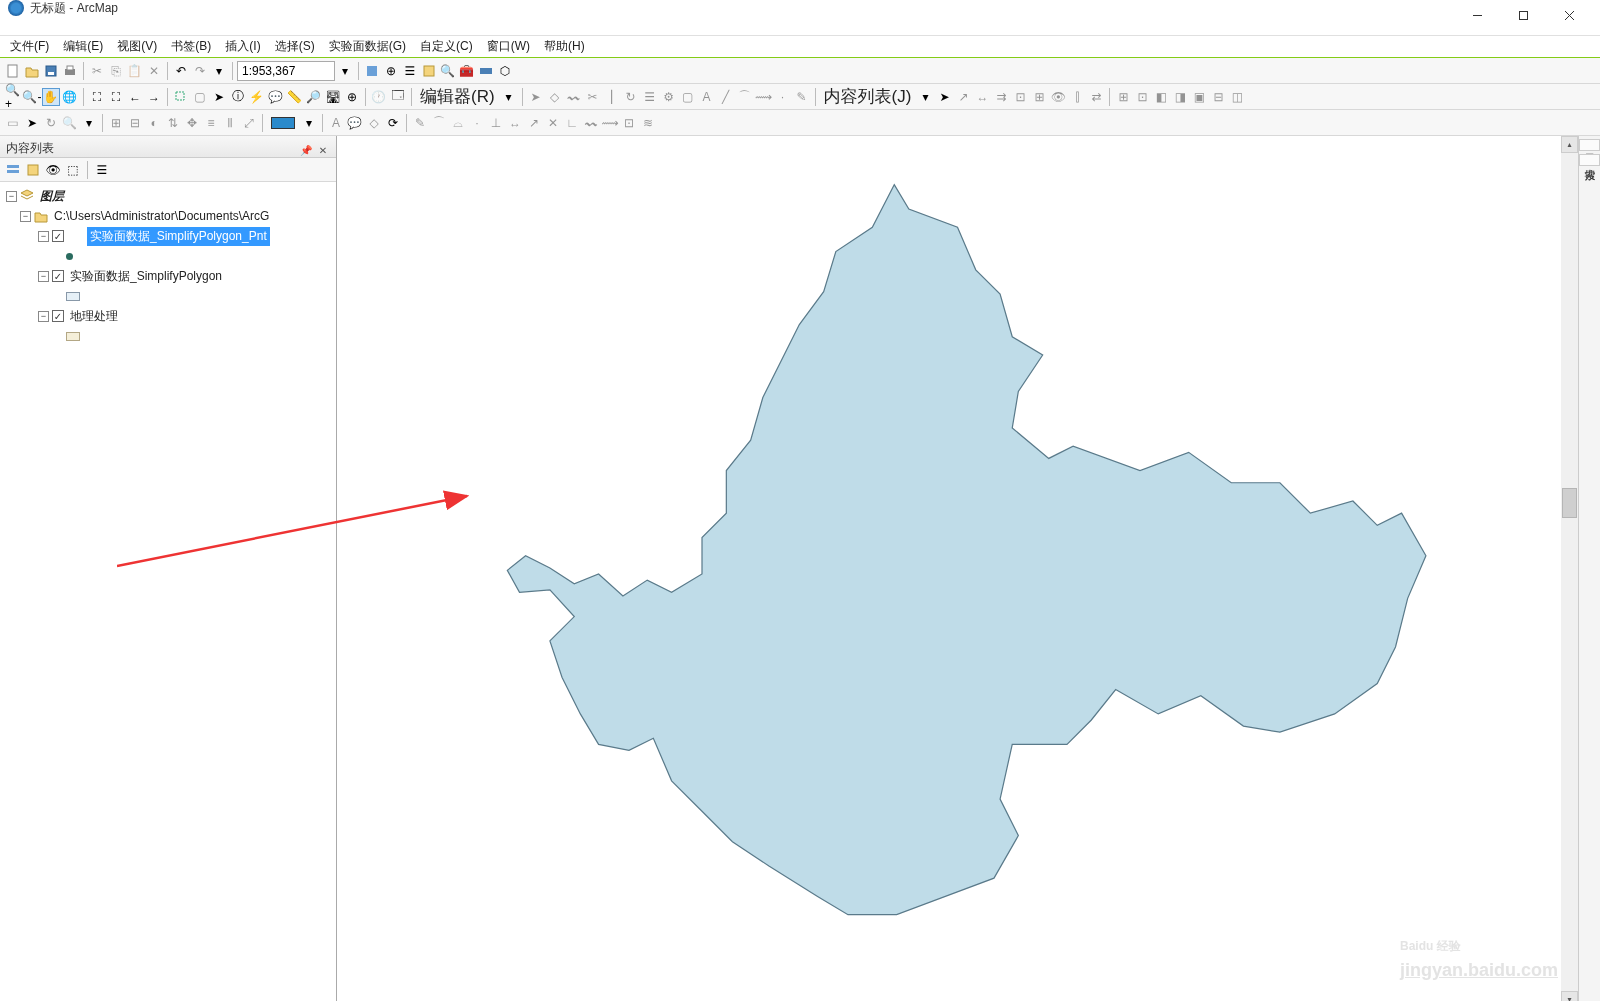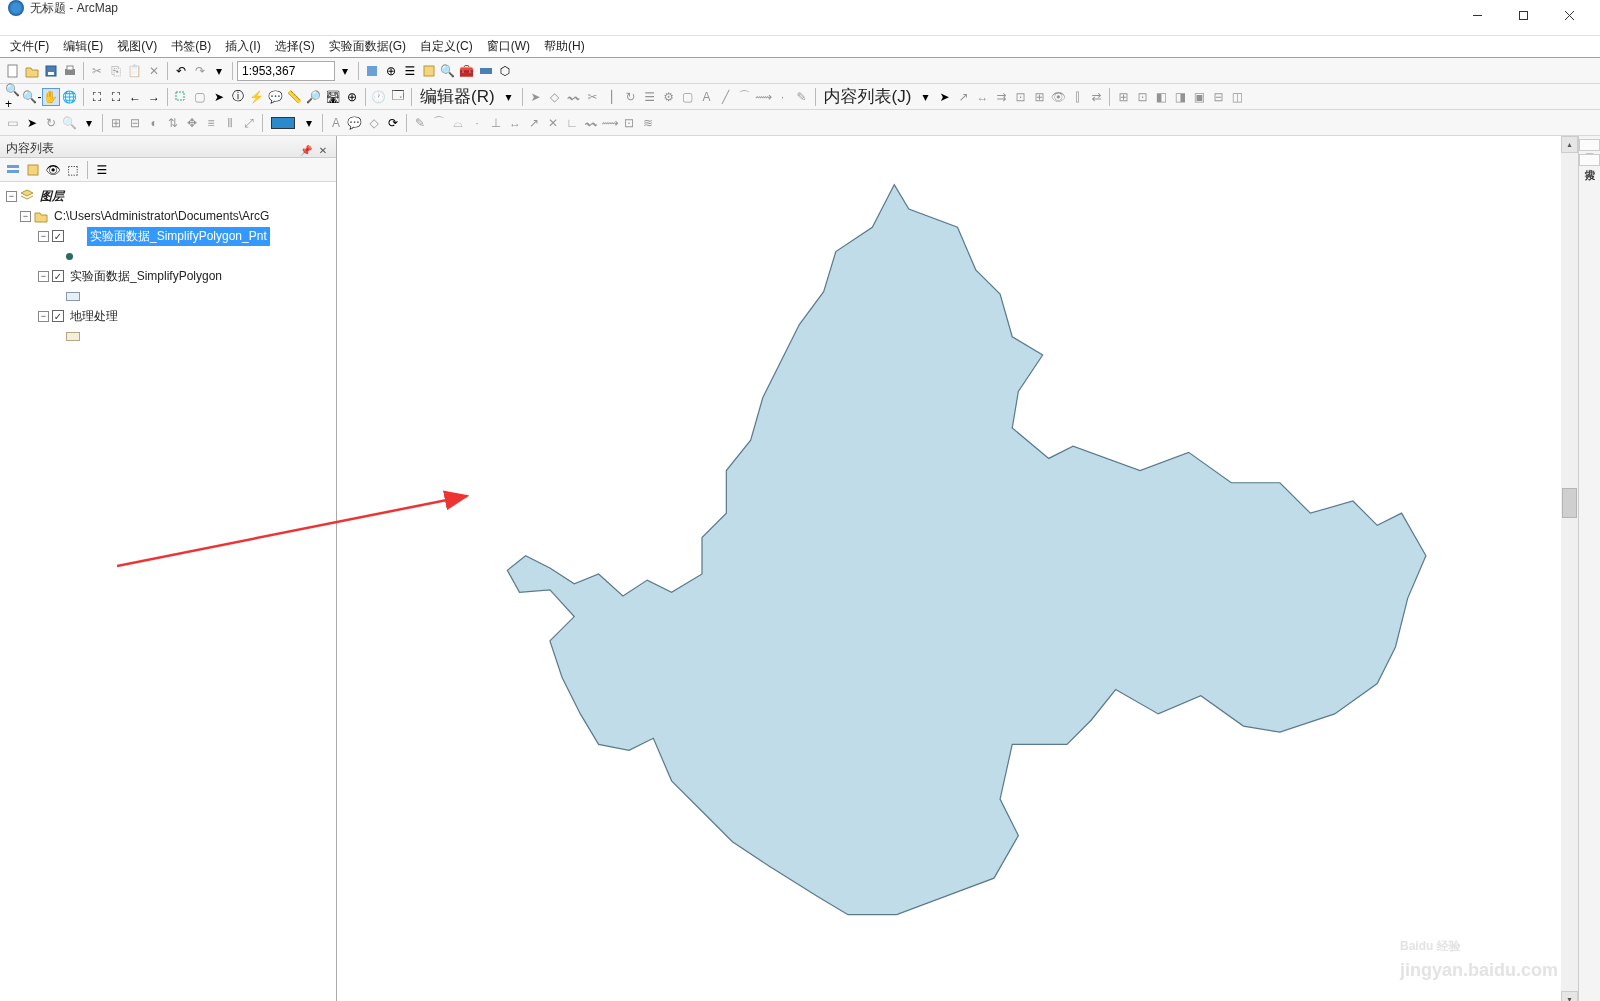--- a/index.html
+++ b/index.html
@@ -38,21 +38,21 @@
 .map-area { flex: 1; background: #fff; position: relative; }
 .map-canvas { position: absolute; inset: 0; }
 .map-vscroll { position: absolute; right: 0; top: 0; bottom: 17px; width: 17px; background: #f0f0f0; display:flex;flex-direction:column; }
 .vscroll-btn { height: 17px; background: #e6e6e6; border: 1px solid #ccc; display:flex;align-items:center;justify-content:center;font-size:8px;color:#555;}
 .vscroll-track { flex:1; position: relative; }
 .vscroll-thumb { position:absolute; top: 40%; height: 30px; left:1px; right:1px; background: #cfcfcf; border:1px solid #b5b5b5; }
 .right-dock { width: 22px; background: #f4f4f4; border-left: 1px solid #ccc; display:flex; flex-direction:column; gap:3px; padding-top:3px; align-items:center; }
 .dock-tab { writing-mode: vertical-rl; font-size: 11px; padding: 5px 2px; border: 1px solid #ccc; background: #fbfbfb; color:#333; }
 .arrow-annotation { position: absolute; pointer-events: none; }
 .watermark { position:absolute; right:20px; bottom:44px; font-size:42px; color:rgba(200,200,200,0.5); font-weight:bold; font-family:Arial; pointer-events:none; }
-.watermark small { font-size:18px; display:block; text-align:right; }
+.watermark small { font-size:18px; display:block; text-align:right;text-decoration:underline; }
 </style>
 </head>
 <body>
 
 <div class="titlebar">
   <div class="app-icon"></div>
   <div class="title">无标题 - ArcMap</div>
   <div class="win-controls">
     <div class="win-btn">
         <svg viewBox="0 0 11 11">

